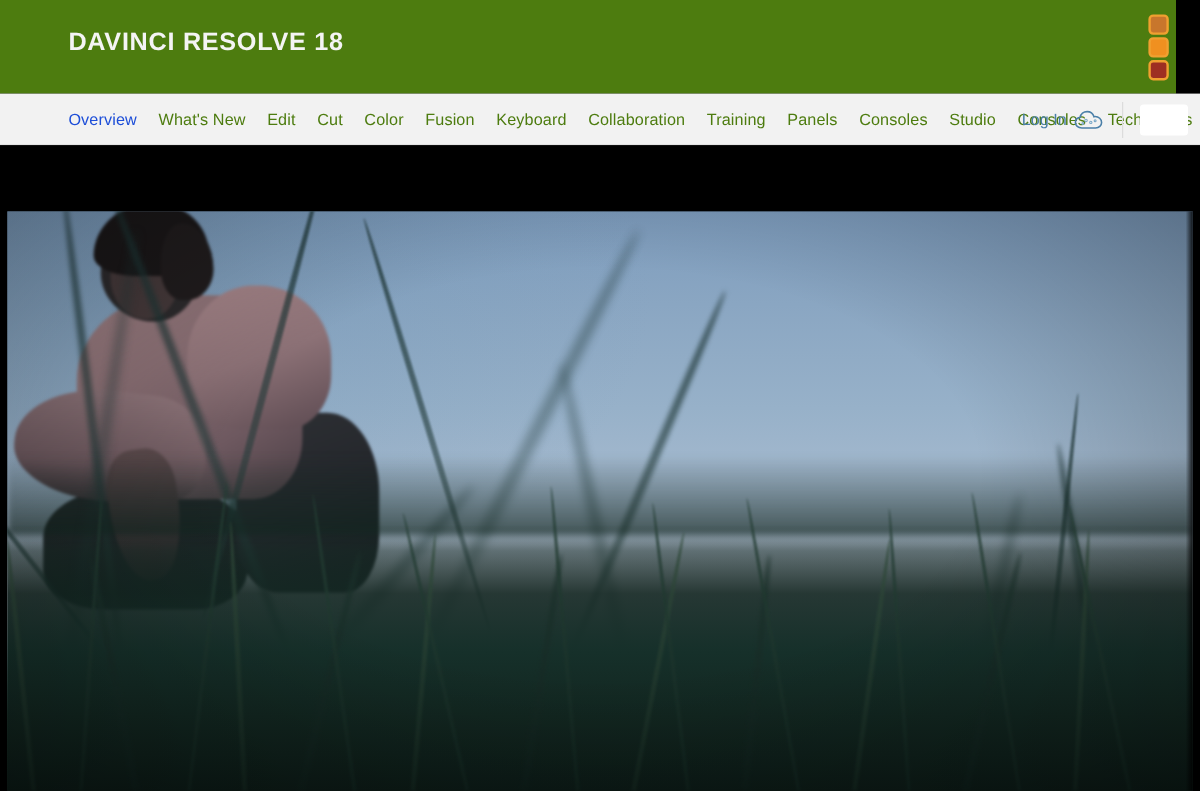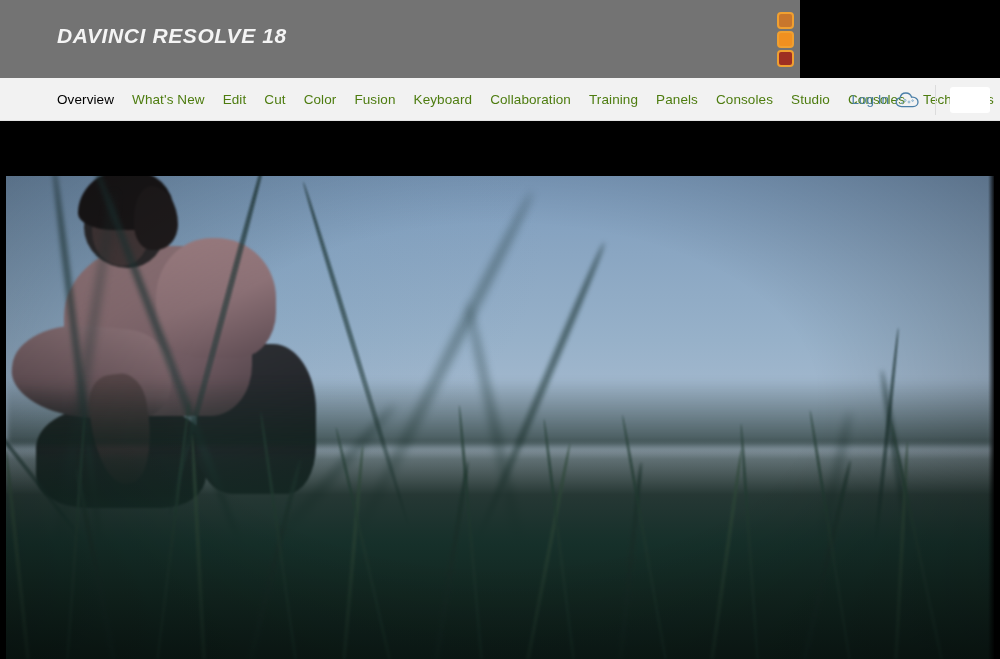--- a/index.html
+++ b/index.html
@@ -6,23 +6,22 @@
   * { margin:0; padding:0; box-sizing:border-box; }
   html, body {
     width:1000px; height:659px;
     background:#000;
     font-family:"Liberation Sans", sans-serif;
     overflow:hidden;
   }
 
   
   .site-header{
-    position:absolute; left:0; top:0; width:800px; height:78px;
-    background:#737373;
-    font-style:italic;
+    position:absolute; left:0; top:0; width:980px; height:78px;
+    background:#4d7c0f;
   }
   .product-title{
     position:absolute; left:57px; top:24px;
     color:#f4f4f4;
     font-size:21px; font-weight:700;
     letter-spacing:0.6px;
   }
   .bmd-logo{
     position:absolute; right:6px; top:8px;
     height:62px; display:flex; align-items:center; gap:7px;
@@ -49,21 +48,21 @@
   .nav-links{
     position:absolute; left:57px; top:0; height:43px;
     display:flex; align-items:center; gap:0;
   }
   .nav-link{
     color:#4d7c0f; font-size:13.5px; letter-spacing:0.1px;
     padding:0 9px; white-space:nowrap; cursor:pointer;
     text-decoration:none;
   }
   .nav-link:first-child{ padding-left:0; }
-  .nav-link.active{ color:#000000; }
+  .nav-link.active{ color:#1d4ed8; }
 
   .nav-right{
     position:absolute; right:0; top:0; height:43px;
     display:flex; align-items:center;
   }
   .login-wrap{
     display:flex; align-items:center; gap:6px;
     padding-right:14px; cursor:pointer;
   }
   .login-text{ color:#4a7fa8; font-size:13.5px; }

